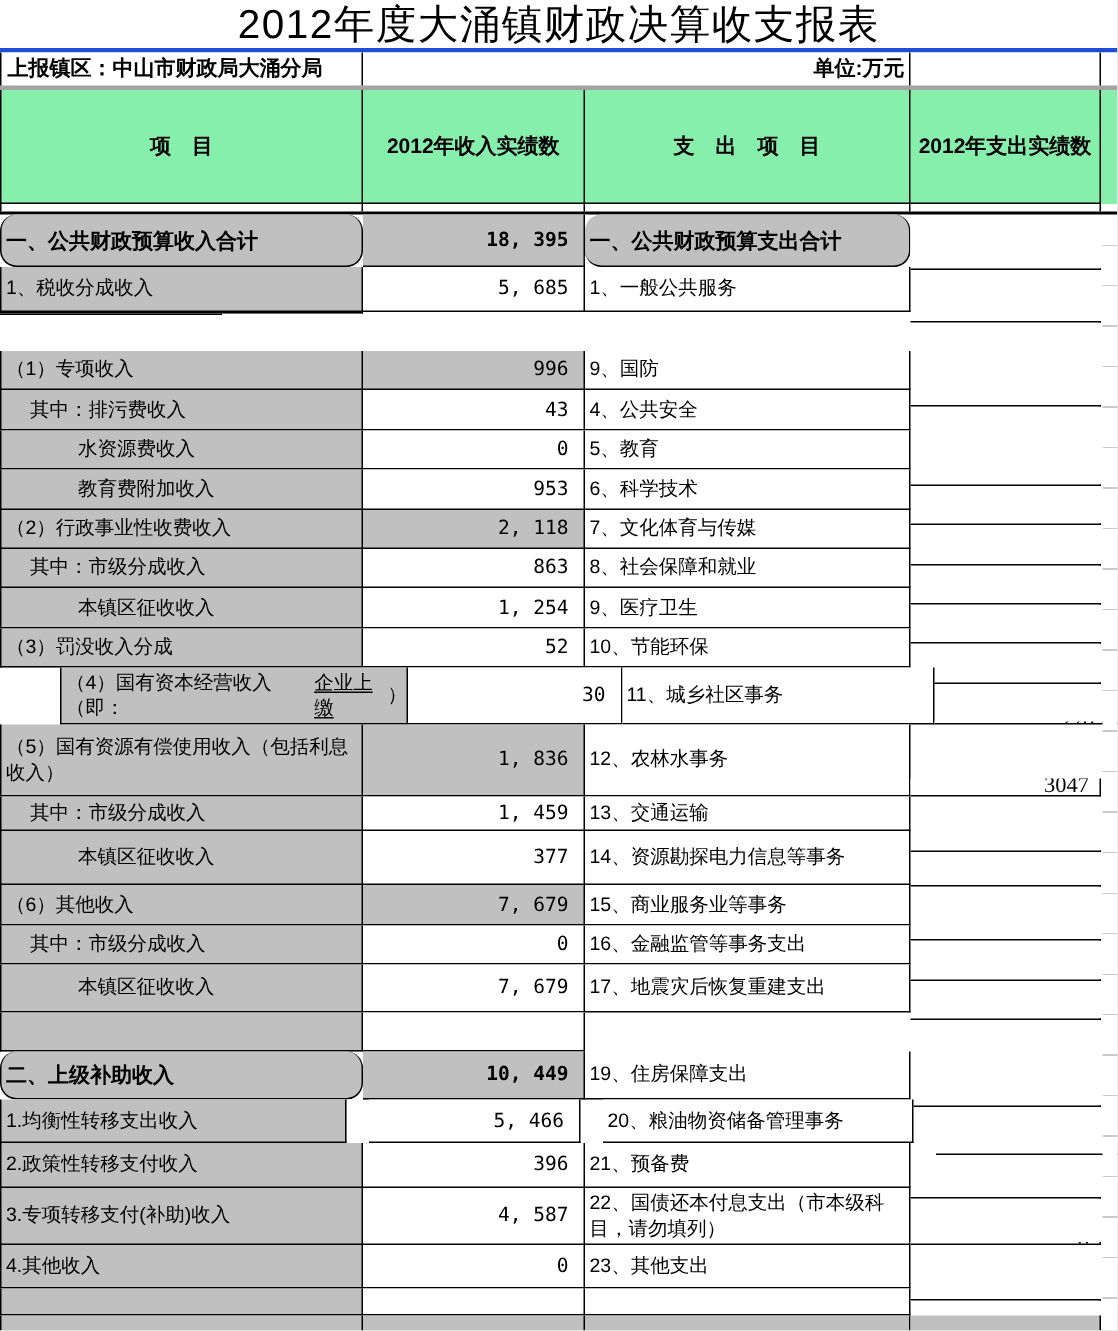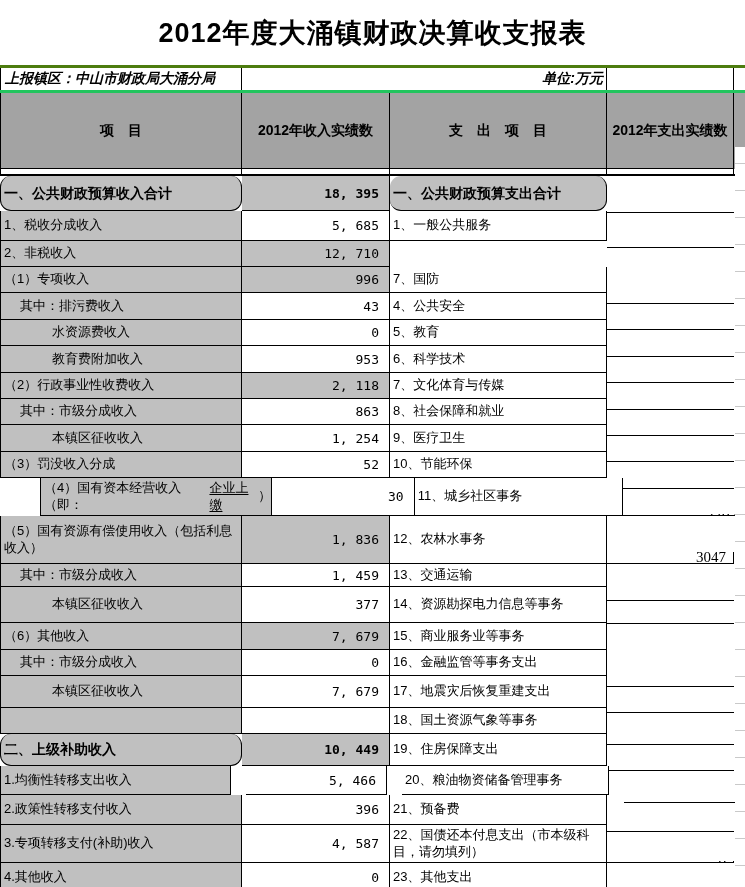--- a/index.html
+++ b/index.html
@@ -1,33 +1,33 @@
 <!DOCTYPE html>
 <html><head>
 <meta charset="utf-8">
 <style>
   html,body{margin:0;padding:0;}
   body{background:#c0c0c0;font-family:"Liberation Sans",sans-serif;color:#000;}
   .sheet{position:relative;width:745px;height:887px;background:#ffffff;overflow:hidden;}
 
   
-  .title-row{box-sizing:border-box;height:68px;border-bottom:3px solid #4d7c0f;
+  .title-row{box-sizing:border-box;height:35px;border-bottom:3px solid #1d4ed8;
     display:flex;align-items:center;justify-content:center;
-    font-size:27px;font-weight:bold;letter-spacing:1px;background:#fff;}
-
-  
-  .info-row{box-sizing:border-box;height:25px;border-bottom:3px solid #22c55e;display:flex;background:#fff;font-style:italic;}
+    font-size:27px;font-weight:normal;letter-spacing:1px;background:#fff;}
+
+  
+  .info-row{box-sizing:border-box;height:25px;border-bottom:3px solid #a3a3a3;display:flex;background:#fff;}
   .icell{box-sizing:border-box;display:flex;align-items:center;font-size:14px;font-weight:bold;}
   .ic1{width:242px;border-left:1px solid #000;border-right:1px solid #000;padding-left:4px;}
   .ic2{width:148px;}
   .ic3{width:217px;border-right:1px solid #000;justify-content:flex-end;padding-right:3px;}
   .ic4{width:127px;border-right:1px solid #000;}
 
   
-  .header-row{display:flex;height:76px;background:#a3a3a3;}
+  .header-row{display:flex;height:76px;background:#86efac;}
   .hcell{box-sizing:border-box;border-right:1px solid #000;border-bottom:1px solid #000;
     display:flex;align-items:center;justify-content:center;
     font-size:14px;font-weight:bold;}
   .hcell.c1{border-left:1px solid #000;}
 
   
   .gap-row{display:flex;height:7px;background:#fff;border-bottom:2px solid #000;box-sizing:border-box;}
   .gcell{box-sizing:border-box;border-right:1px solid #000;}
   .gcell.c1{border-left:1px solid #000;}
 
@@ -95,36 +95,35 @@
         <div class="dcell c2 emph shaded">18, 395</div>
         <div class="dcell c3 emph shaded">一、公共财政预算支出合计</div>
         <div class="dcell c4 emph shaded">29701</div>
       </div>
       <div class="drow" style="height: 30px;">
         <div class="dcell c1">1、税收分成收入</div>
         <div class="dcell c2">5, 685</div>
         <div class="dcell c3">1、一般公共服务</div>
         <div class="dcell c4">3352</div>
       </div>
-      <div class="drow" style="height: 26px;">
+      <div class="drow" style="height: 26px; flex-direction: column;">
         <div class="dcell c1">2、非税收入</div>
         <div class="dcell c2 shaded">12, 710</div>
         <div class="dcell c4">0</div>
       </div>
       <div class="drow" style="height: 26px;">
         <div class="dcell c1">（1）专项收入</div>
         <div class="dcell c2 shaded">996</div>
-        <div class="dcell c3">7、国防</div>
+        <div class="dcell c3">9、国防</div>
         <div class="dcell c4">0</div>
       </div>
       <div class="drow" style="height: 27px;">
         <div class="dcell c1 in1">其中：排污费收入</div>
         <div class="dcell c2">43</div>
         <div class="dcell c3">4、公共安全</div>
-        <div class="dcell c4">3405</div>
       </div>
       <div class="drow" style="height: 26px;">
         <div class="dcell c1 in2">水资源费收入</div>
         <div class="dcell c2">0</div>
         <div class="dcell c3">5、教育</div>
         <div class="dcell c4">4931</div>
       </div>
       <div class="drow" style="height: 27px;">
         <div class="dcell c1 in2">教育费附加收入</div>
         <div class="dcell c2">953</div>
@@ -176,37 +175,37 @@
       <div class="drow" style="height: 36px;">
         <div class="dcell c1 in2">本镇区征收收入</div>
         <div class="dcell c2">377</div>
         <div class="dcell c3">14、资源勘探电力信息等事务</div>
         <div class="dcell c4">163</div>
       </div>
       <div class="drow" style="height: 27px;">
         <div class="dcell c1">（6）其他收入</div>
         <div class="dcell c2 shaded">7, 679</div>
         <div class="dcell c3">15、商业服务业等事务</div>
+        <div class="dcell c4">21</div>
       </div>
       <div class="drow" style="height: 26px;">
         <div class="dcell c1 in1">其中：市级分成收入</div>
         <div class="dcell c2">0</div>
         <div class="dcell c3">16、金融监管等事务支出</div>
         <div class="dcell c4">0</div>
       </div>
       <div class="drow" style="height: 32px;">
         <div class="dcell c1 in2">本镇区征收收入</div>
         <div class="dcell c2">7, 679</div>
         <div class="dcell c3">17、地震灾后恢复重建支出</div>
         <div class="dcell c4">0</div>
       </div>
       <div class="drow" style="height: 26px;">
         <div class="dcell c1"></div>
         <div class="dcell c2"></div>
-        <div class="dcell c3">18、国土资源气象等事务</div>
         <div class="dcell c4">128</div>
       </div>
       <div class="drow" style="height: 32px;">
         <div class="dcell c1 emph">二、上级补助收入</div>
         <div class="dcell c2 emph shaded">10, 449</div>
         <div class="dcell c3">19、住房保障支出</div>
         <div class="dcell c4">226</div>
       </div>
       <div class="drow" style="height: 29px; gap: 15px;">
         <div class="dcell c1">1.均衡性转移支出收入</div>

